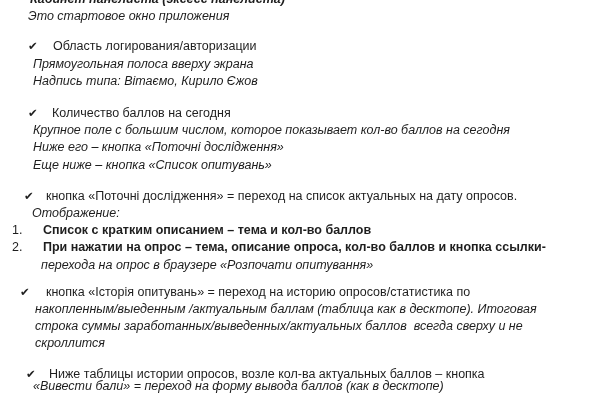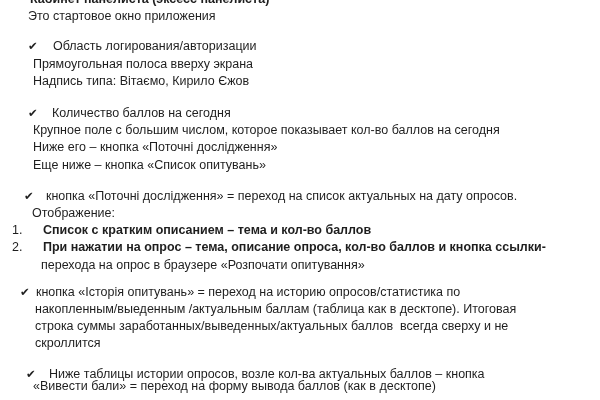--- a/index.html
+++ b/index.html
@@ -10,40 +10,40 @@
     font-family:"Liberation Sans","DejaVu Sans",sans-serif;
     color:#1e1e1e;
   }
   .doc{
     position:relative;
     margin-top:-9px;
     width:600px;
     font-size:12.5px;
     line-height:17.2px;
   }
-  .line{white-space:pre;}
+  .line{white-space:pre;font-style:italic;}
   .heading{font-weight:700;padding-left:30px;}
   .intro{padding-left:28px;}
   .sec{position:relative;}
   .row{position:relative;}
   .chk{
     position:absolute;top:0;
     font-size:11.5px;
     font-family:"DejaVu Sans",sans-serif;
   }
   .ttl{display:block;white-space:pre;}
   
   .s1{margin-top:13px;} .s1 .chk{left:28px;} .s1 .ttl{padding-left:53px;} .s1 .bl{padding-left:33px;}
   .s2{margin-top:15px;} .s2 .chk{left:28px;} .s2 .ttl{padding-left:52px;} .s2 .bl{padding-left:33px;}
   .s3{margin-top:14px;} .s3 .chk{left:24px;} .s3 .ttl{padding-left:46px;}
   .s3 .sub{padding-left:32px;}
   .s3 .num{position:absolute;top:0;left:12px;}
   .s3 .ntext{display:block;white-space:pre;padding-left:43px;font-weight:bold;}
   .s3 .ncont{padding-left:41px;}
-  .s4{margin-top:10px;} .s4 .chk{left:20px;} .s4 .ttl{margin-left:36px;} .s4 .bl{padding-left:35px;}
+  .s4{margin-top:10px;} .s4 .chk{left:20px;} .s4 .ttl{padding-left:46px;} .s4 .bl{padding-left:35px;}
   .s5{margin-top:13px;} .s5 .chk{left:26px;} .s5 .ttl{padding-left:49px;}
   .s5 .clipped{padding-left:33px;margin-top:-5px;}
 </style>
 </head>
 <body>
 
 <div class="doc">
 
   <div class="line heading">Кабинет панелиста (эксесс панелиста)</div>
   <div class="line intro">Это стартовое окно приложения</div>

